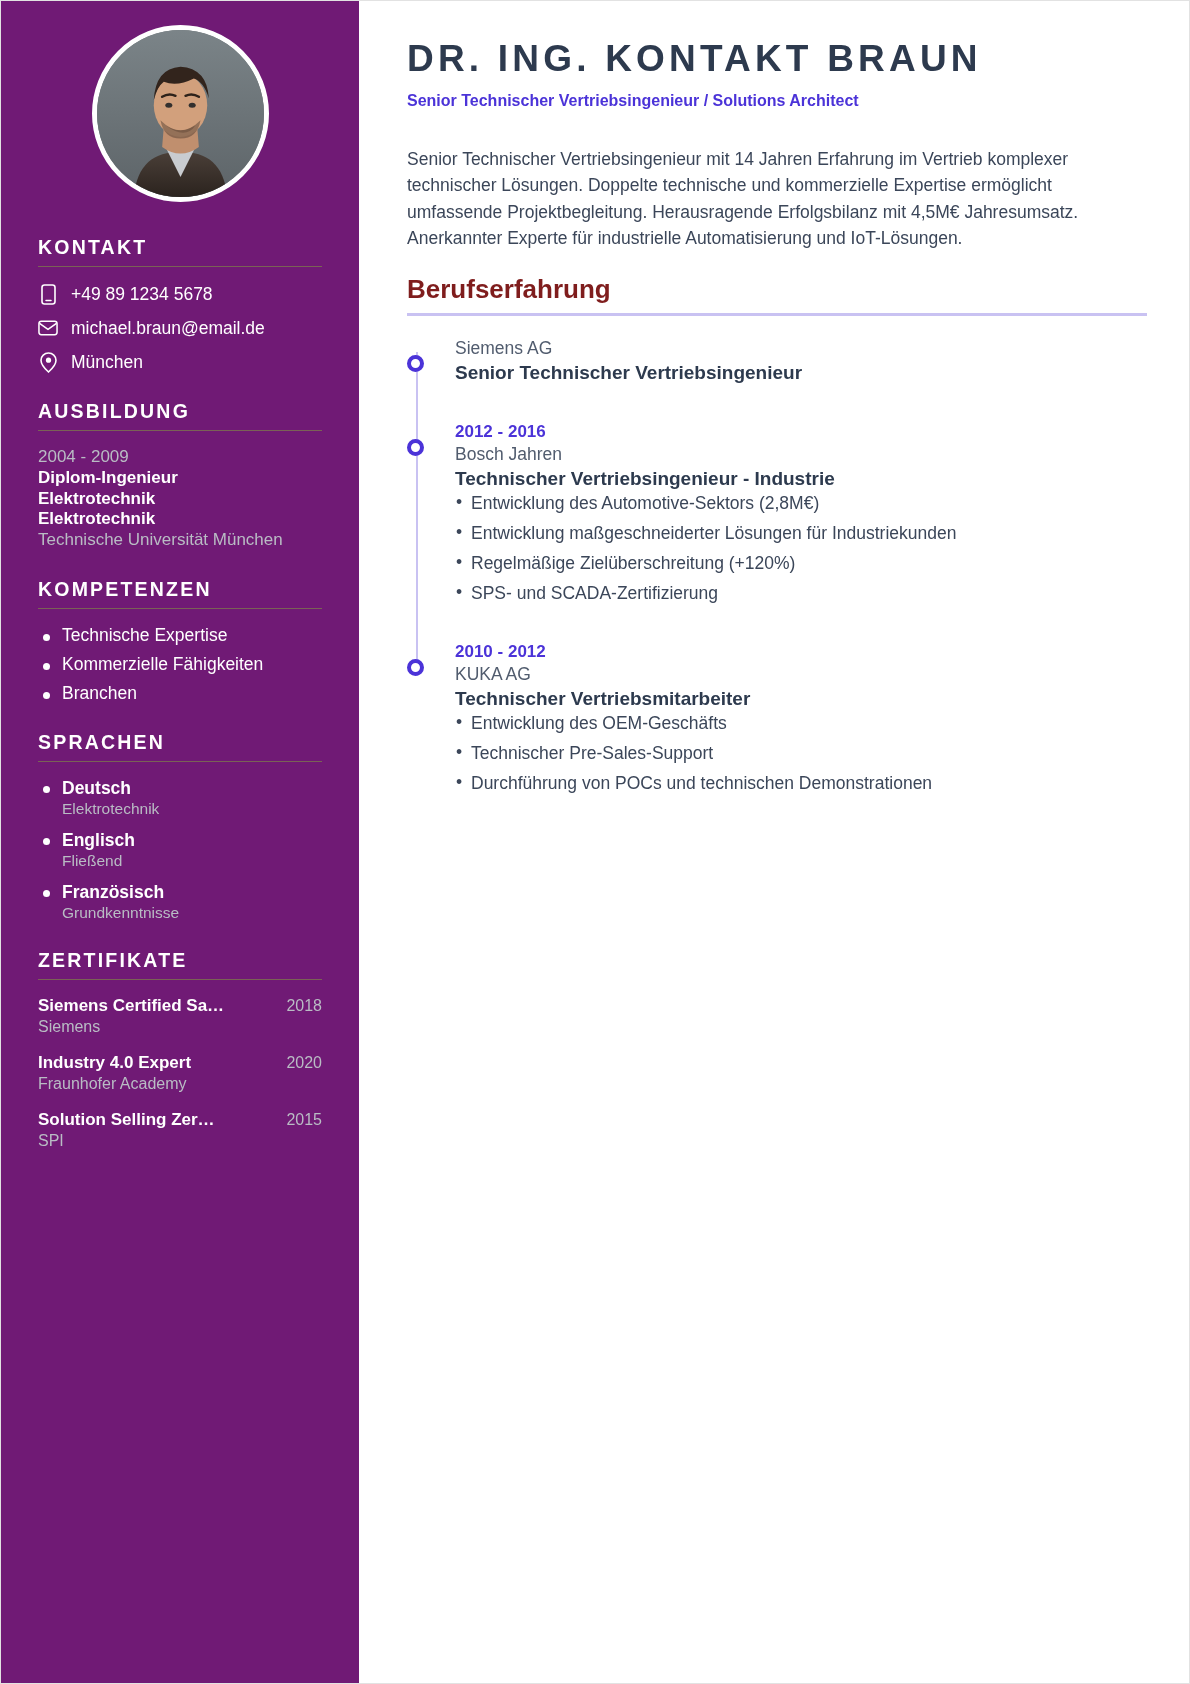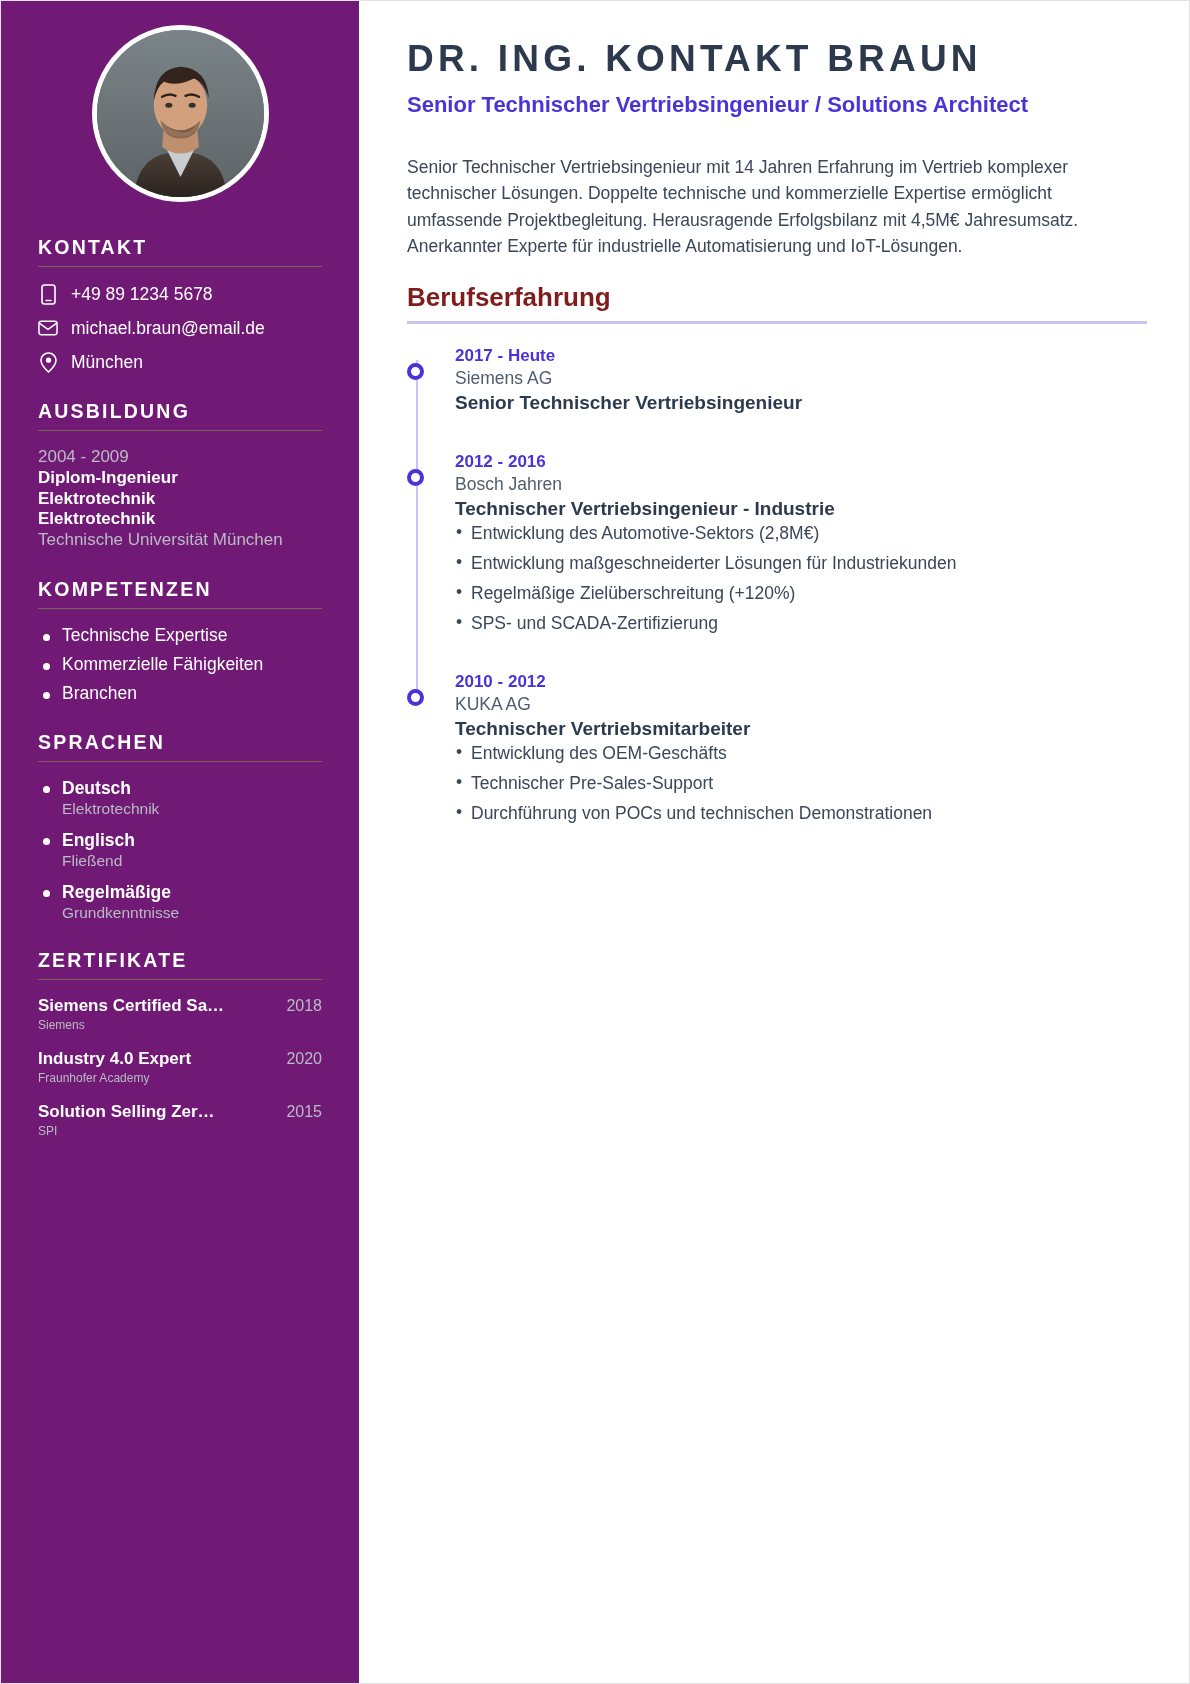--- a/index.html
+++ b/index.html
@@ -101,37 +101,37 @@
 
   .cert-item { margin-bottom: 17px; }
   .cert-top {
     display: flex; justify-content: space-between; align-items: baseline; gap: 10px;
   }
   .cert-name {
     font-size: 17px; font-weight: bold; color: #ffffff;
     white-space: nowrap; overflow: hidden;
   }
   .cert-year { font-size: 16px; color: #b9bcc4; flex: 0 0 auto; }
-  .cert-org { font-size: 12px; color: #b9bcc4; margin-top: 2px; }
+  .cert-org { font-size: 16px; color: #b9bcc4; margin-top: 2px; }
 
   
   .main {
     flex: 1;
     padding: 38px 42px 40px 48px;
   }
   .name {
     font-size: 37px;
     font-weight: bold;
     letter-spacing: 4.2px;
     color: #2d3a4e;
     line-height: 1.1;
     margin-bottom: 12px;
   }
   .headline {
-    font-size: 22px;
+    font-size: 16px;
     font-weight: bold;
     color: #4B33D8;
     margin-bottom: 13px;
   }
   .summary {
     font-size: 17.5px;
     color: #3b4659;
     line-height: 1.52;
     margin-bottom: 22px;
     margin-top: 36px;
@@ -308,21 +308,21 @@
         <div class="lang-head">
           <span class="dot"></span>
           <span class="lang-name">Englisch</span>
         </div>
         <div class="lang-level">Fließend</div>
       </div>
 
       <div class="lang-li">
         <div class="lang-head">
           <span class="dot"></span>
-          <span class="lang-name">Regelmäßige</span>
+          <span class="lang-name">Französisch</span>
         </div>
         <div class="lang-level">Grundkenntnisse</div>
       </div>
     </section>
 
     <section class="side-block">
       <div class="side-h">ZERTIFIKATE</div>
       <div class="side-rule"></div>
 
       <div class="cert-item">
@@ -358,21 +358,20 @@
     <p class="summary">Senior Technischer Vertriebsingenieur mit 14 Jahren Erfahrung im Vertrieb komplexer technischer Lösungen. Doppelte technische und kommerzielle Expertise ermöglicht umfassende Projektbegleitung. Herausragende Erfolgsbilanz mit 4,5M€ Jahresumsatz. Anerkannter Experte für industrielle Automatisierung und IoT-Lösungen.</p>
 
     <h2 class="sec-title">Berufserfahrung</h2>
     <div class="sec-rule"></div>
 
     <div class="timeline">
       <div class="tl-line"></div>
 
       <div class="job">
         <span class="marker"></span>
-        <div class="job-date">2017 - Heute</div>
         <div class="job-company">Siemens AG</div>
         <div class="job-role">Senior Technischer Vertriebsingenieur</div>
       </div>
 
       <div class="job">
         <span class="marker"></span>
         <div class="job-date">2012 - 2016</div>
         <div class="job-company">Bosch Jahren</div>
         <div class="job-role">Technischer Vertriebsingenieur - Industrie</div>
         <ul class="job-bullets">

